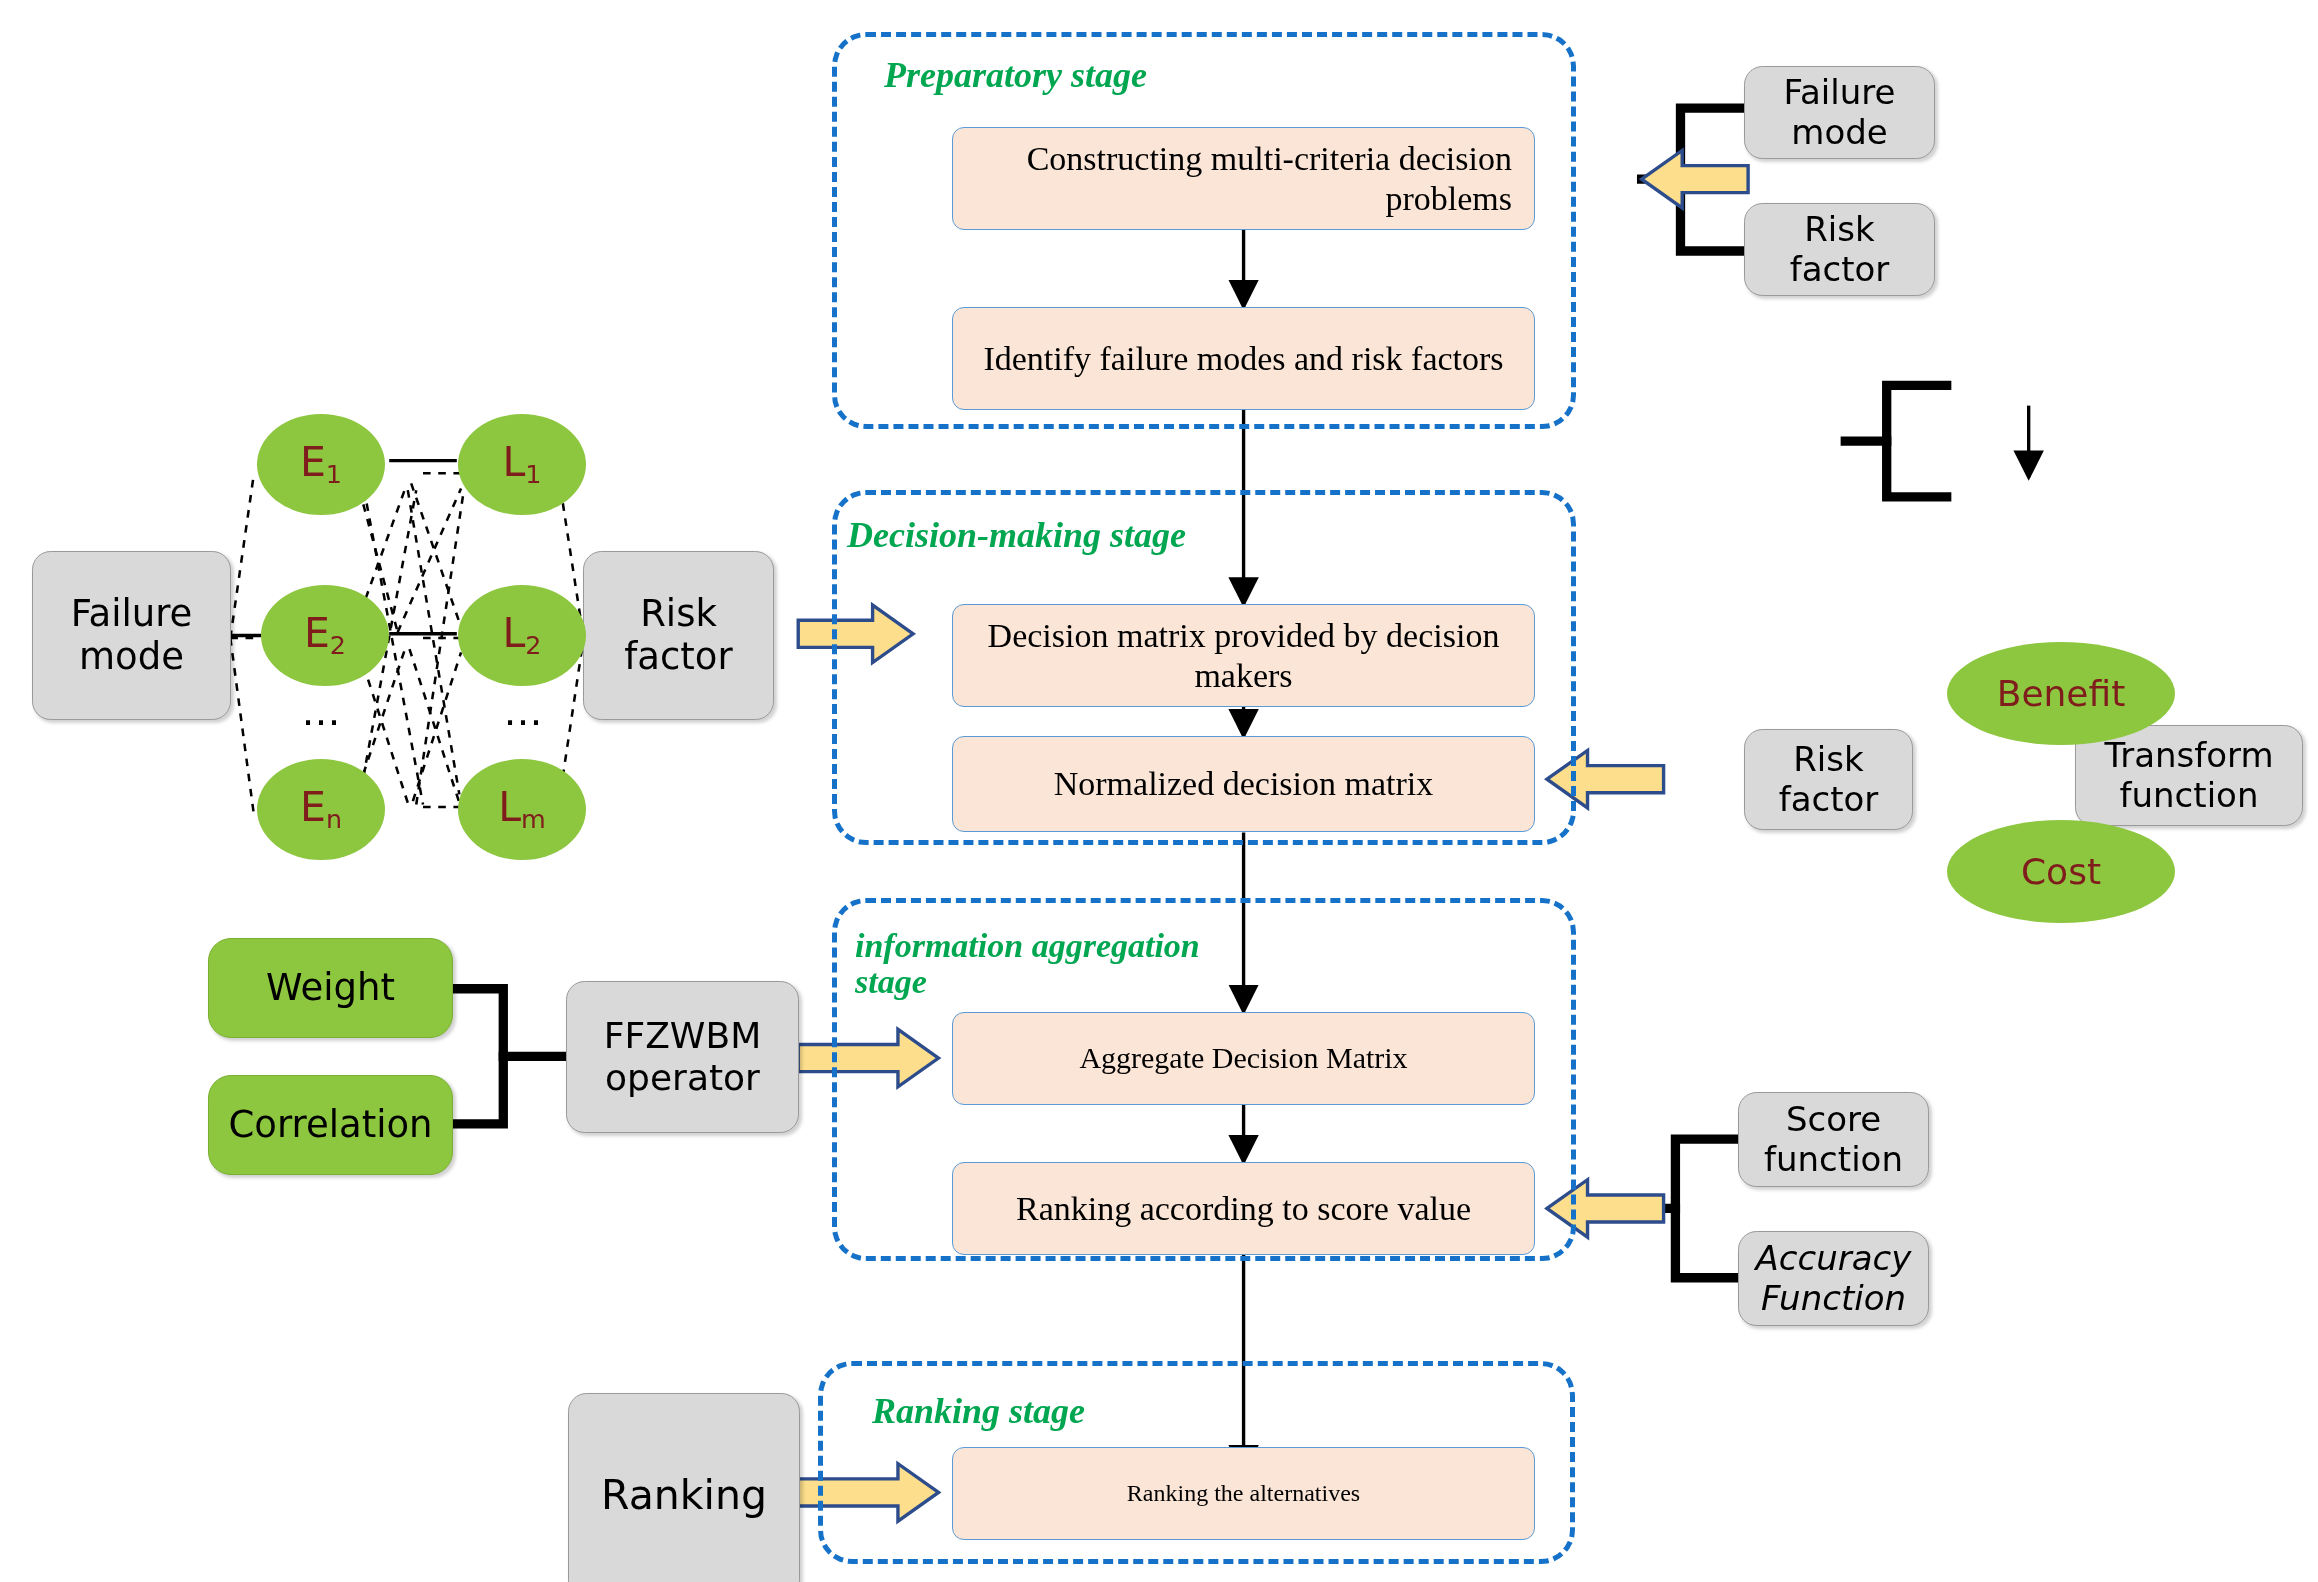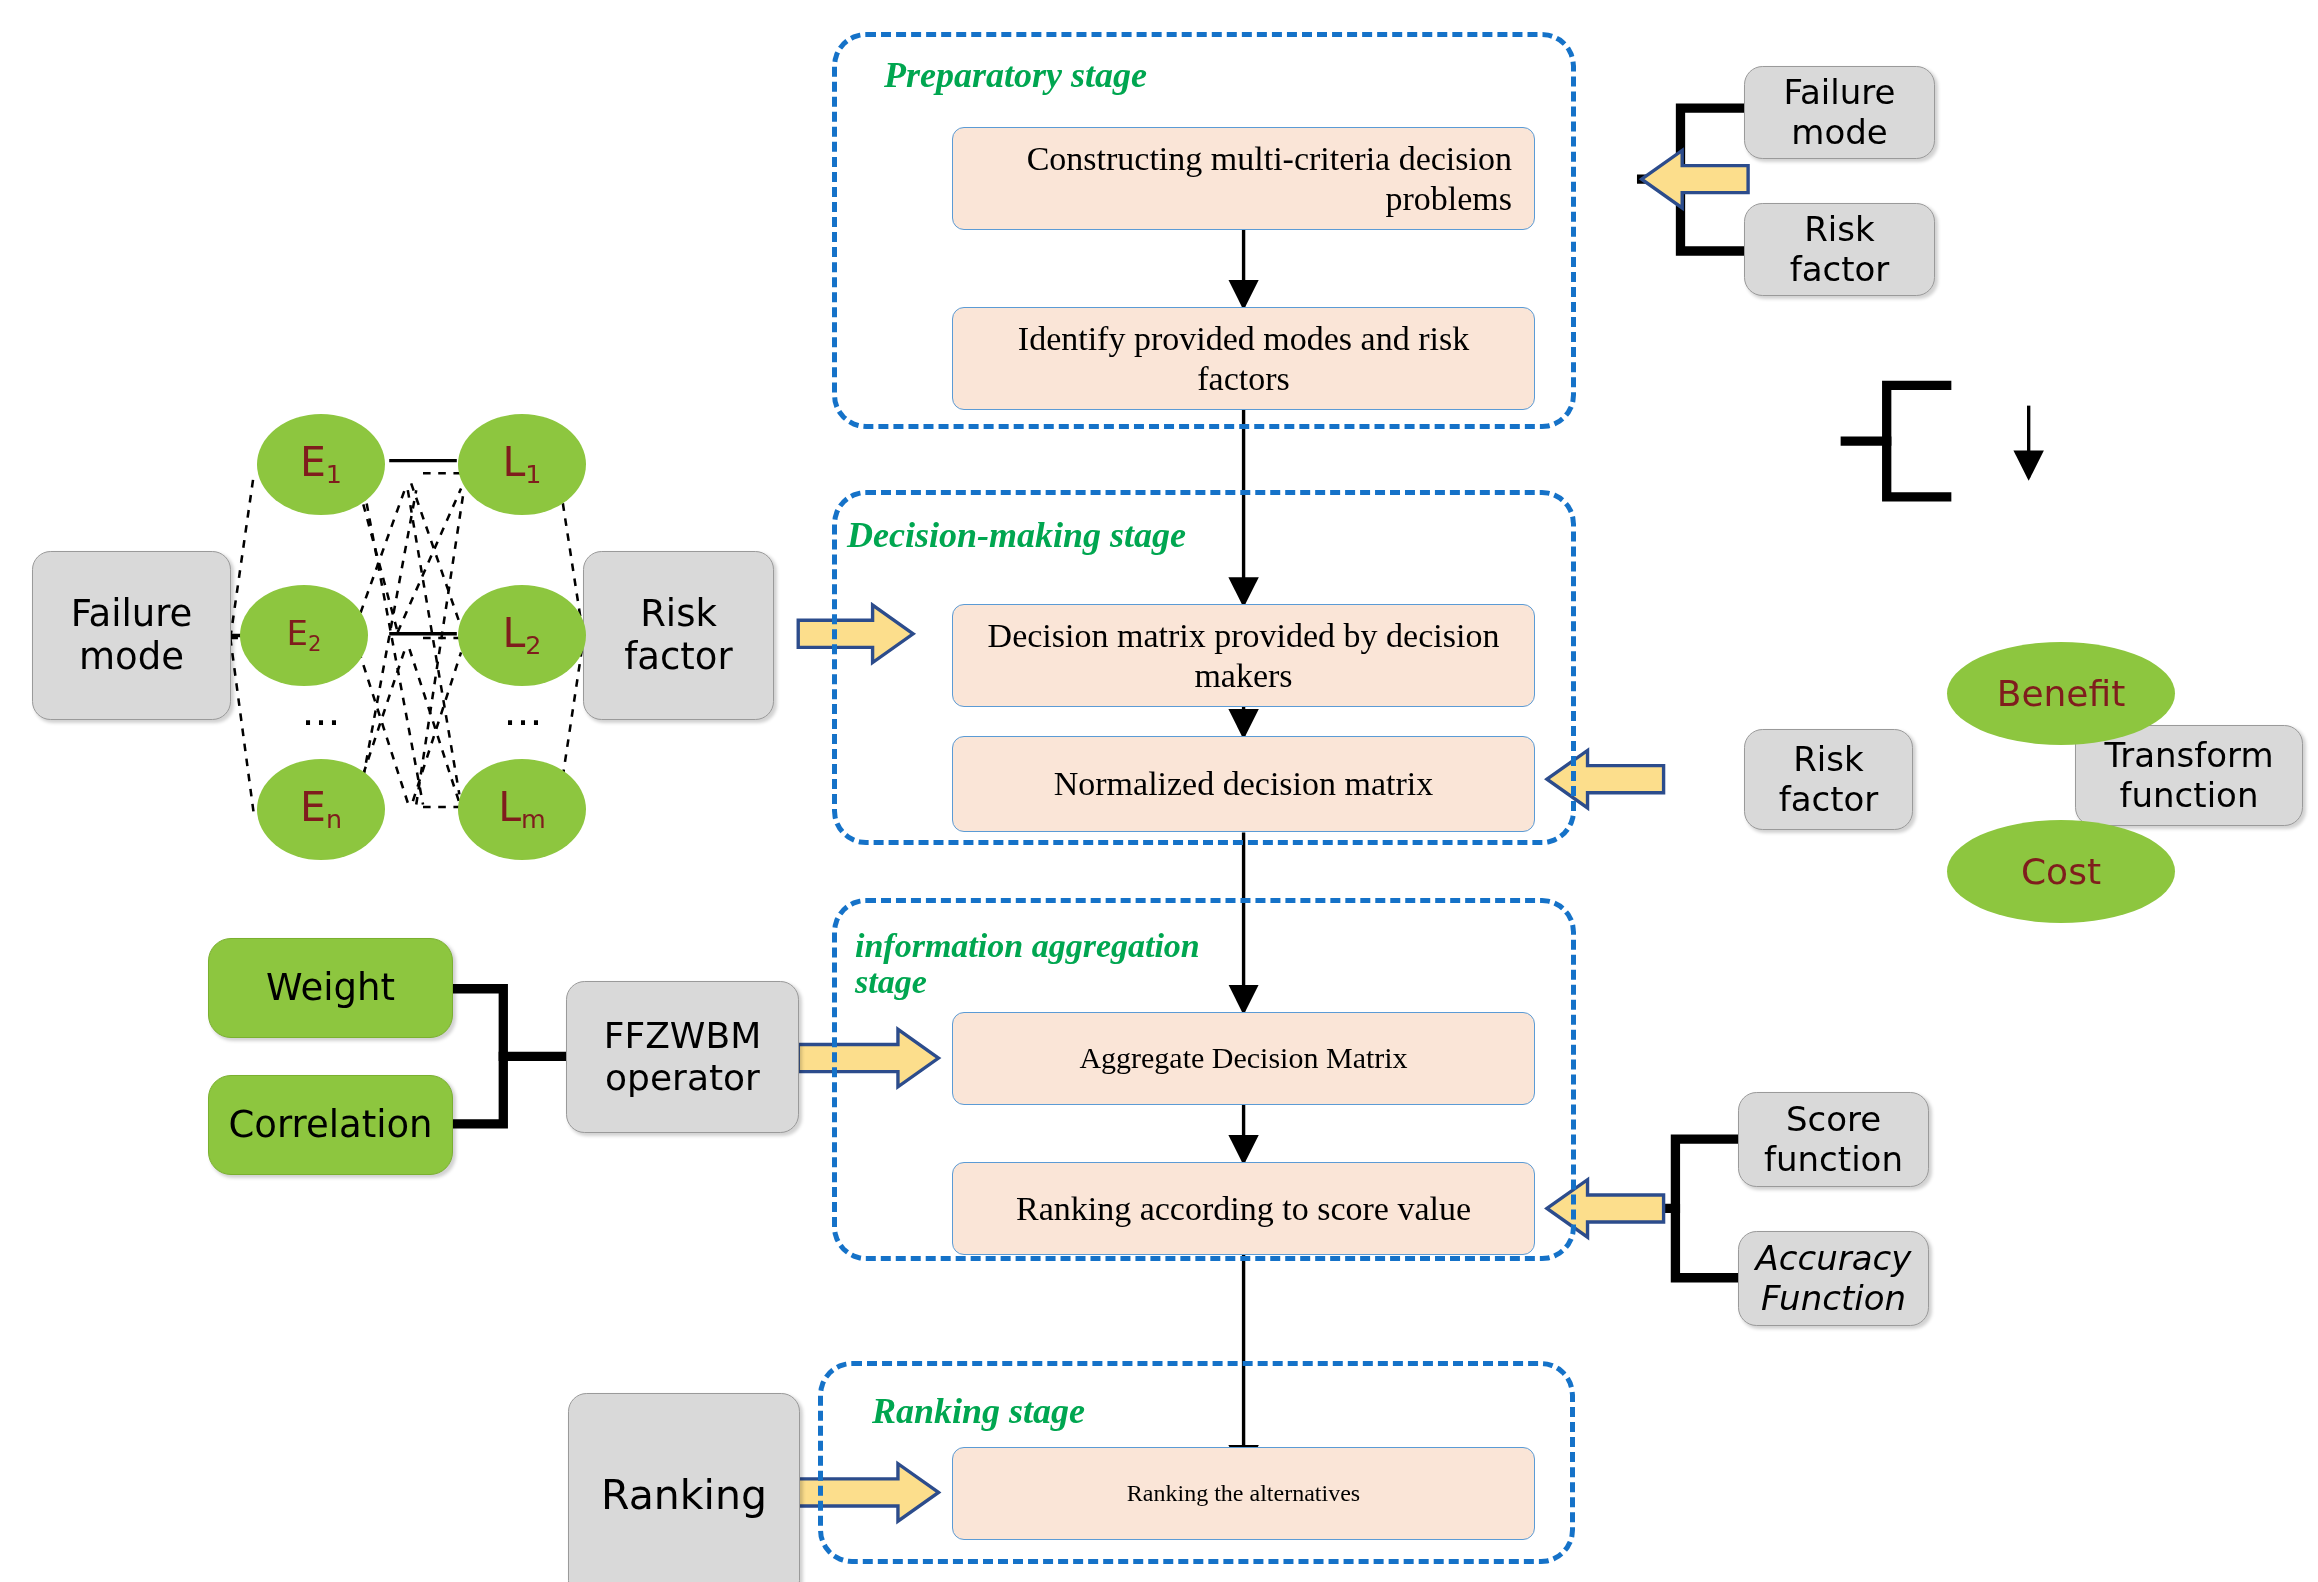--- a/index.html
+++ b/index.html
@@ -144,21 +144,21 @@
 
   <div class="stagebox" style="left:832px;top:898px;width:744px;height:363px;"></div>
   <div class="stagelabel" style="left:855px;top:928px;font-size:34px;">information aggregation
 stage</div>
 
   <div class="stagebox" style="left:818px;top:1361px;width:757px;height:203px;"></div>
   <div class="stagelabel" style="left:872px;top:1393px;font-size:36px;">Ranking stage</div>
 
   <div class="node peach" style="left:952px;top:127px;width:583px;height:103px;font-size:34px;padding:0 22px;text-align:right;">Constructing multi-criteria decision problems</div>
 
-  <div class="node peach" style="left:952px;top:307px;width:583px;height:103px;font-size:34px;padding:0 22px;">Identify provided modes and risk factors</div>
+  <div class="node peach" style="left:952px;top:307px;width:583px;height:103px;font-size:34px;padding:0 22px;">Identify failure modes and risk factors</div>
 
   <div class="node peach" style="left:952px;top:604px;width:583px;height:103px;font-size:34px;padding:0 22px;">Decision matrix provided by decision makers</div>
 
   <div class="node peach" style="left:952px;top:736px;width:583px;height:96px;font-size:34px;padding:0 22px;">Normalized decision matrix</div>
 
   <div class="node peach" style="left:952px;top:1012px;width:583px;height:93px;font-size:30px;padding:0 22px;">Aggregate  Decision Matrix</div>
 
   <div class="node peach" style="left:952px;top:1162px;width:583px;height:93px;font-size:34px;padding:0 17px;">Ranking according to score value</div>
 
   <div class="node peach" style="left:952px;top:1447px;width:583px;height:93px;font-size:24px;padding:0 22px;">Ranking the alternatives</div>
@@ -226,21 +226,21 @@
   <div class="node grey" style="left:583px;top:551px;width:191px;height:169px;font-size:37px;white-space:pre-line;">
     <span>Risk
 factor</span>
   </div>
 
   <div class="node greenell" style="left:257px;top:414px;width:128px;height:101px;font-size:41px;">
     <span>
       <span>E</span><span class="sub">1</span>
     </span>
   </div>
-  <div class="node greenell" style="left:240px;top:585px;width:128px;height:101px;font-size:34px;">
+  <div class="node greenell" style="left:261px;top:585px;width:128px;height:101px;font-size:41px;">
     <span>
       <span>E</span><span class="sub">2</span>
     </span>
   </div>
   <div class="node greenell" style="left:257px;top:759px;width:128px;height:101px;font-size:41px;">
     <span>
       <span>E</span><span class="sub">n</span>
     </span>
   </div>
 

